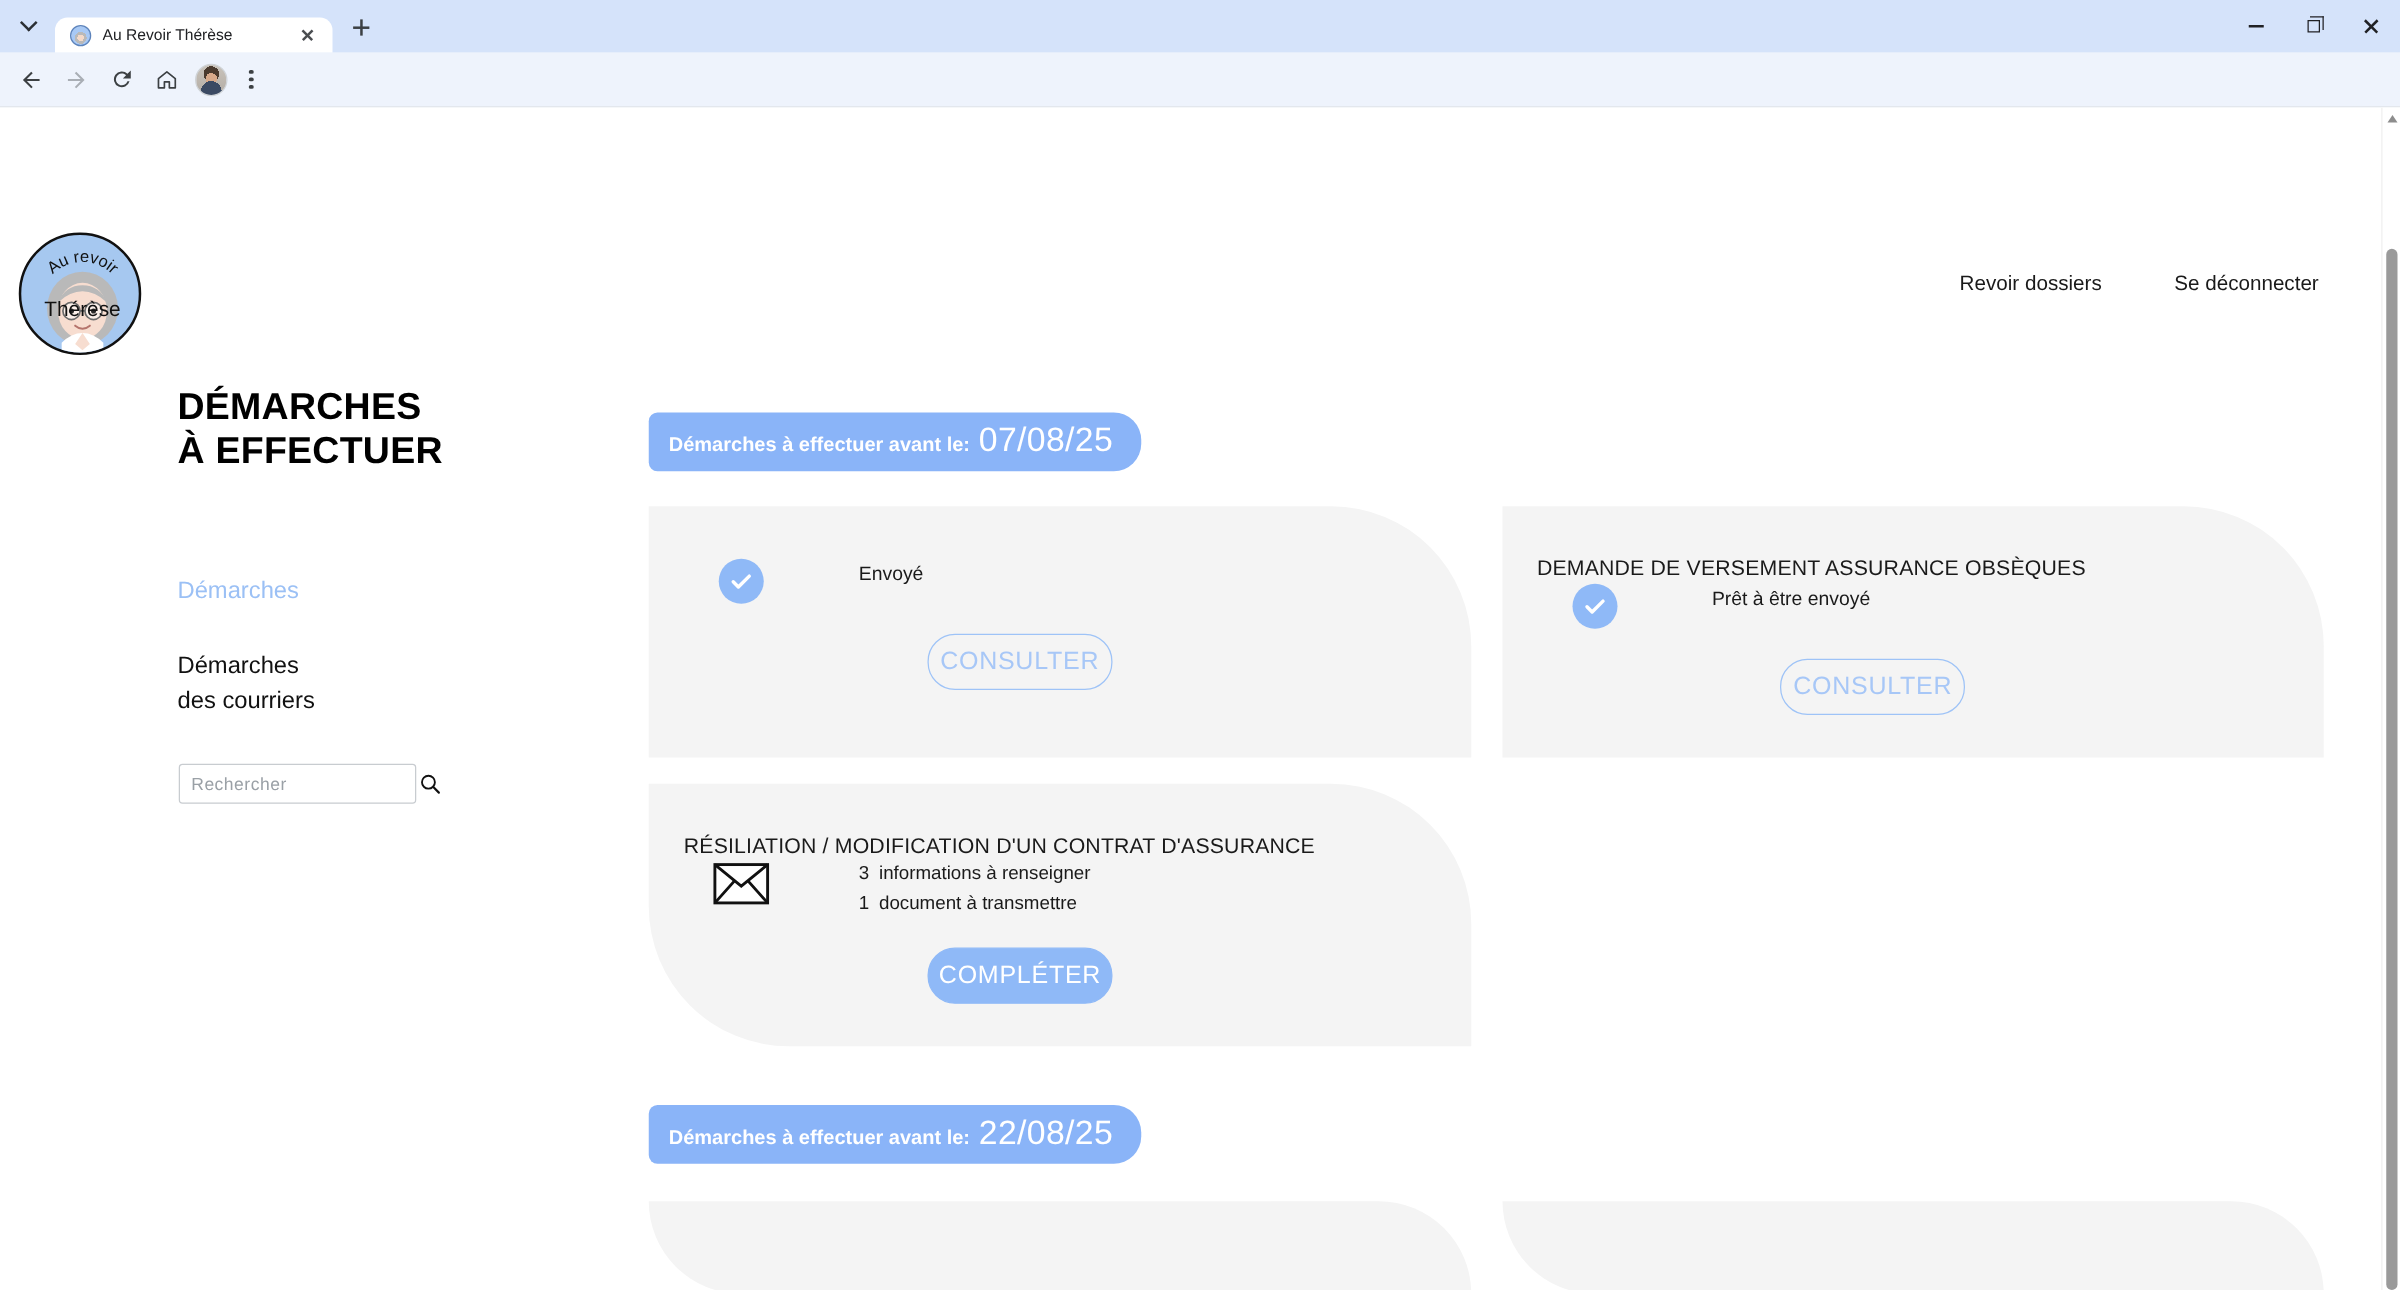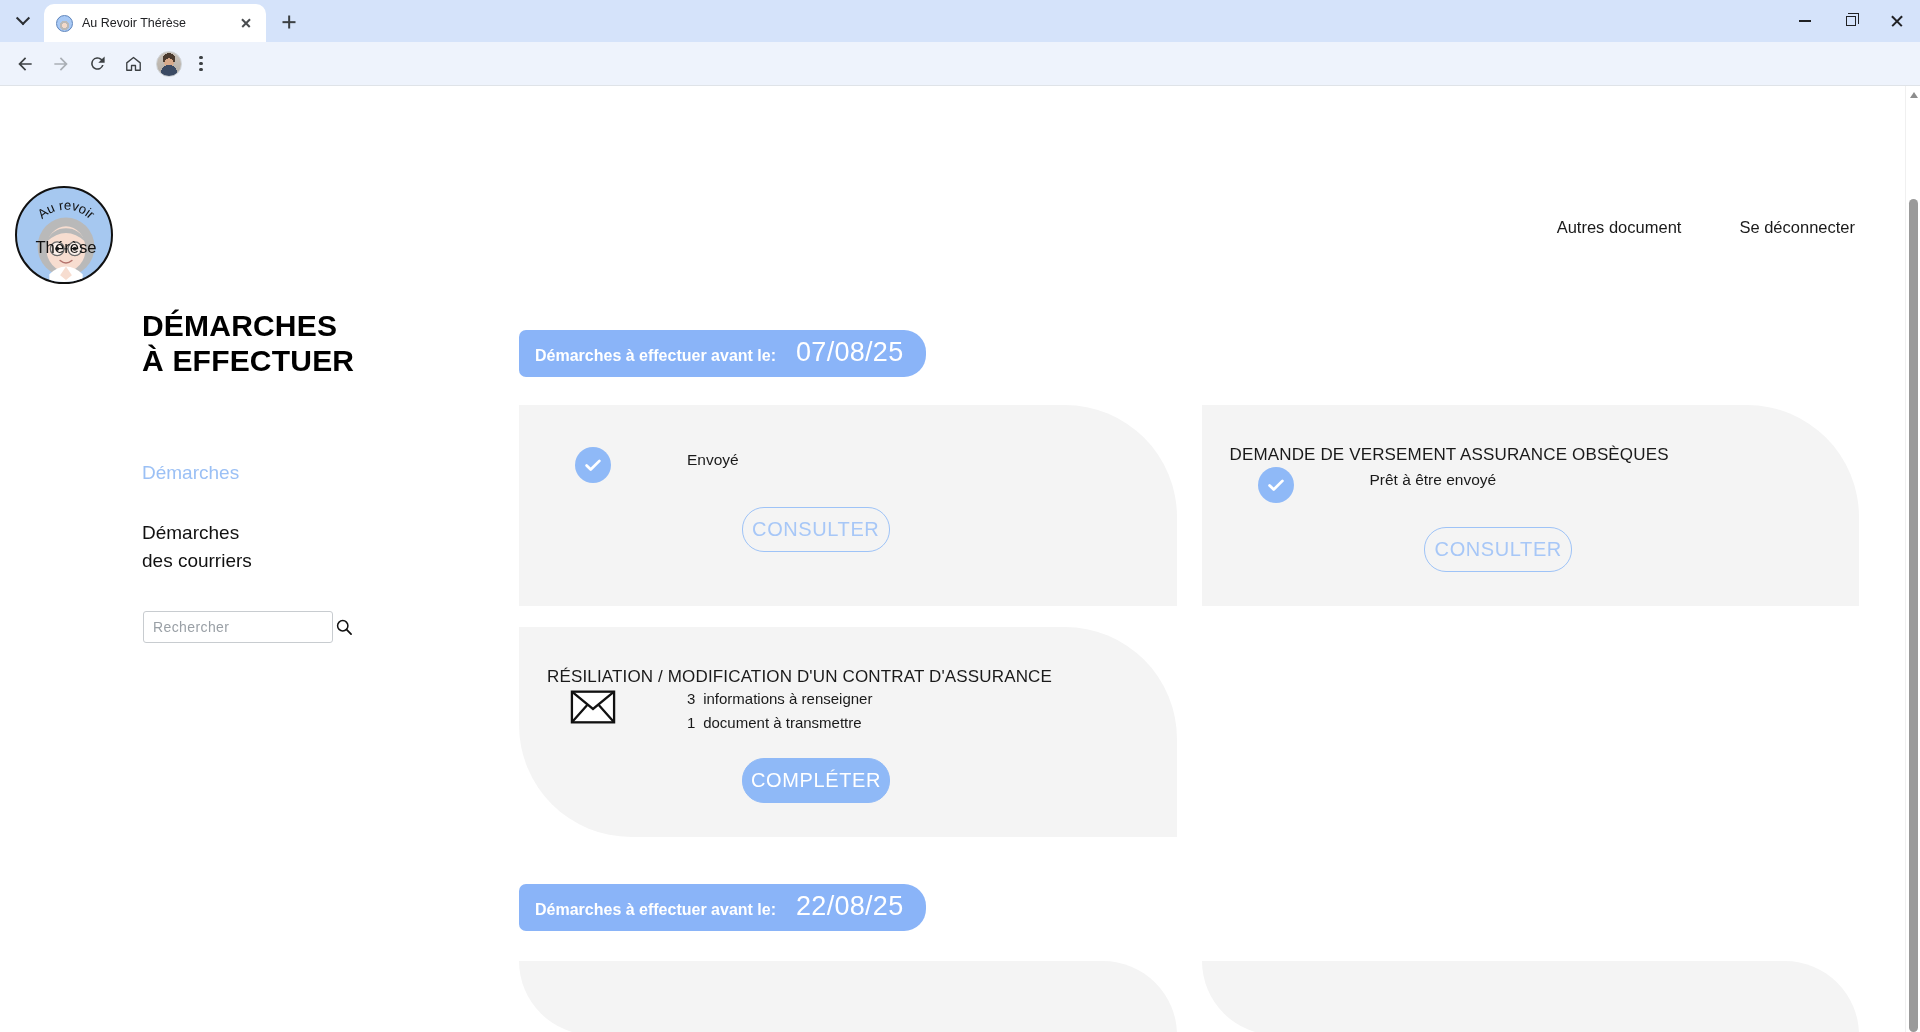--- a/index.html
+++ b/index.html
@@ -19,21 +19,21 @@
     display: flex; align-items: flex-end; padding-left: 6px; position: relative;
   }
   .tab-search {
     width: 34px; height: 34px; margin-bottom: 4px; border-radius: 8px;
     display: flex; align-items: center; justify-content: center; cursor: pointer;
   }
   .chev { width: 10px; height: 10px; border-right: 2px solid #2b2f33; border-bottom: 2px solid #2b2f33;
           transform: rotate(45deg) translate(-2px,-2px); }
 
   .tab {
-    height: 38px; width: 222px; background: #ffffff; border-radius: 10px 10px 0 0;
+    height: 28px; width: 222px; background: #ffffff; border-radius: 10px 10px 0 0;
     display: flex; align-items: center; gap: 9px; padding: 0 10px 0 12px;
     position: relative; margin-left: 4px; cursor: pointer;
   }
   .tab-favicon {
     width: 17px; height: 17px; border-radius: 50%;
     background: radial-gradient(circle at 50% 62%, #f3d9c9 0 22%, #b9b9b9 22% 40%, #a8c9f5 40% 100%);
     border: 1px solid #5c83bb; flex: none;
   }
   .tab-title {
     font-size: 12.5px; color: #202124; white-space: nowrap; overflow: hidden;
@@ -143,21 +143,21 @@
     border: none; outline: none; flex: 1; font-size: 14px; color: #333;
     font-family: Liberation Sans, sans-serif; background: transparent;
   }
   .searchbox input::placeholder { color: #9aa0a6; letter-spacing: .4px; }
   .search-ico { width: 20px; height: 20px; flex: none; cursor: pointer; }
 
   
   .content { position: absolute; left: 519px; top: 0; width: 1340px; }
 
   .date-banner {
-    display: inline-flex; align-items: baseline; gap: 20px;
+    display: inline-flex; align-items: baseline; gap: 7px;
     background: #8ab4f8; color: #fff; border-radius: 7px 22px 22px 7px;
     padding: 7px 22px 9px 16px; white-space: nowrap;
   }
   .date-banner .lbl { font-size: 16px; font-weight: bold; }
   .date-banner .val { font-size: 27px; font-weight: normal; letter-spacing: .3px; }
 
   .row { display: flex; gap: 25px; }
 
   .card {
     width: 658px; background: #f4f4f4;
@@ -284,21 +284,21 @@
           <path d="M50 80 l-6 9 6 5 6 -5z" fill="#f7ddd0"></path>
 
           <text font-family="Liberation Sans, sans-serif" font-size="13.5" fill="#111">
             <textPath href="#arcTop" startOffset="50%" text-anchor="middle">Au revoir</textPath>
           </text>
           <text x="50" y="66" font-family="Liberation Sans, sans-serif" font-size="17" fill="#111" text-anchor="middle">Thérèse</text>
         </svg>
       </div>
 
       <div class="topnav">
-        <a href="#">Autres document</a>
+        <a href="#">Revoir dossiers</a>
         <a href="#">Se déconnecter</a>
       </div>
 
       <h1 class="side-title" style="white-space: pre-line;">DÉMARCHES
 À EFFECTUER</h1>
 
       <nav class="side-nav">
         <div class="side-link active">Démarches</div>
         <div class="side-link second" style="white-space: pre-line;">Démarches
 des courriers</div>

